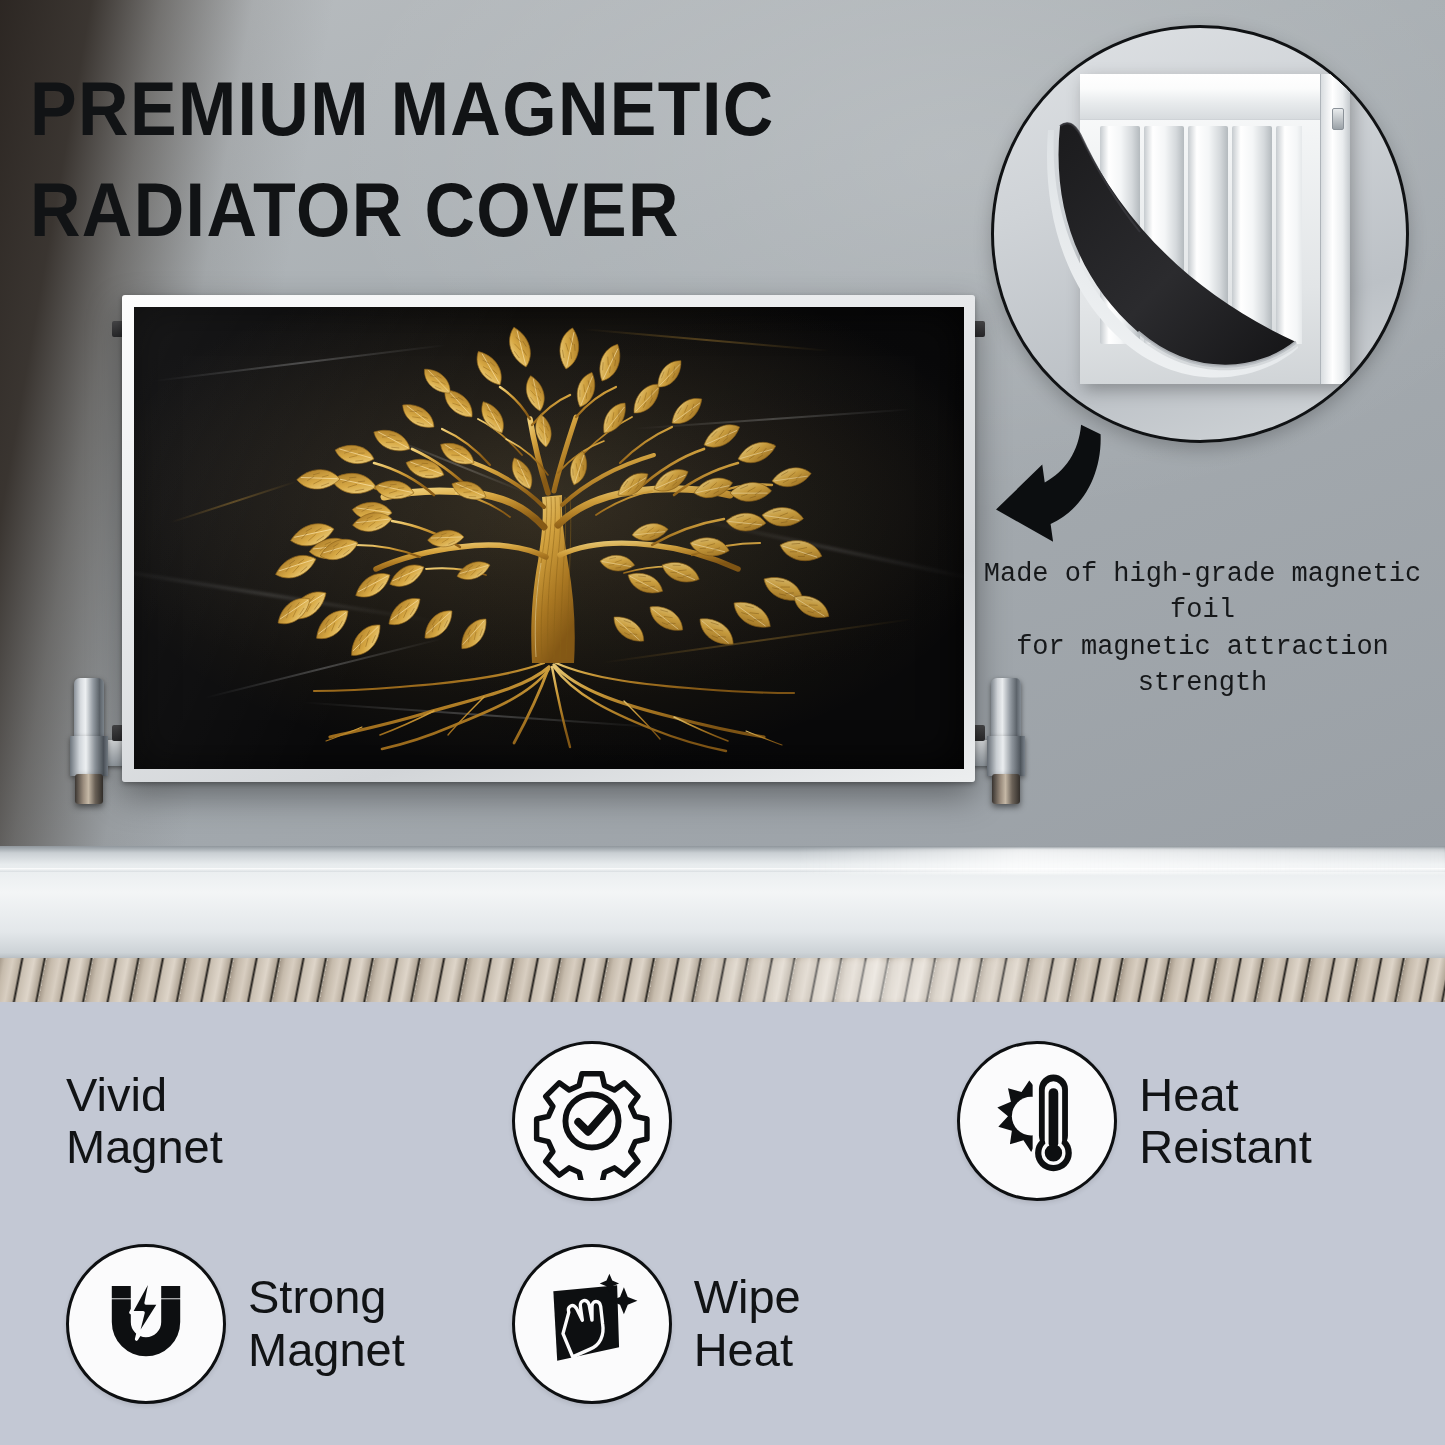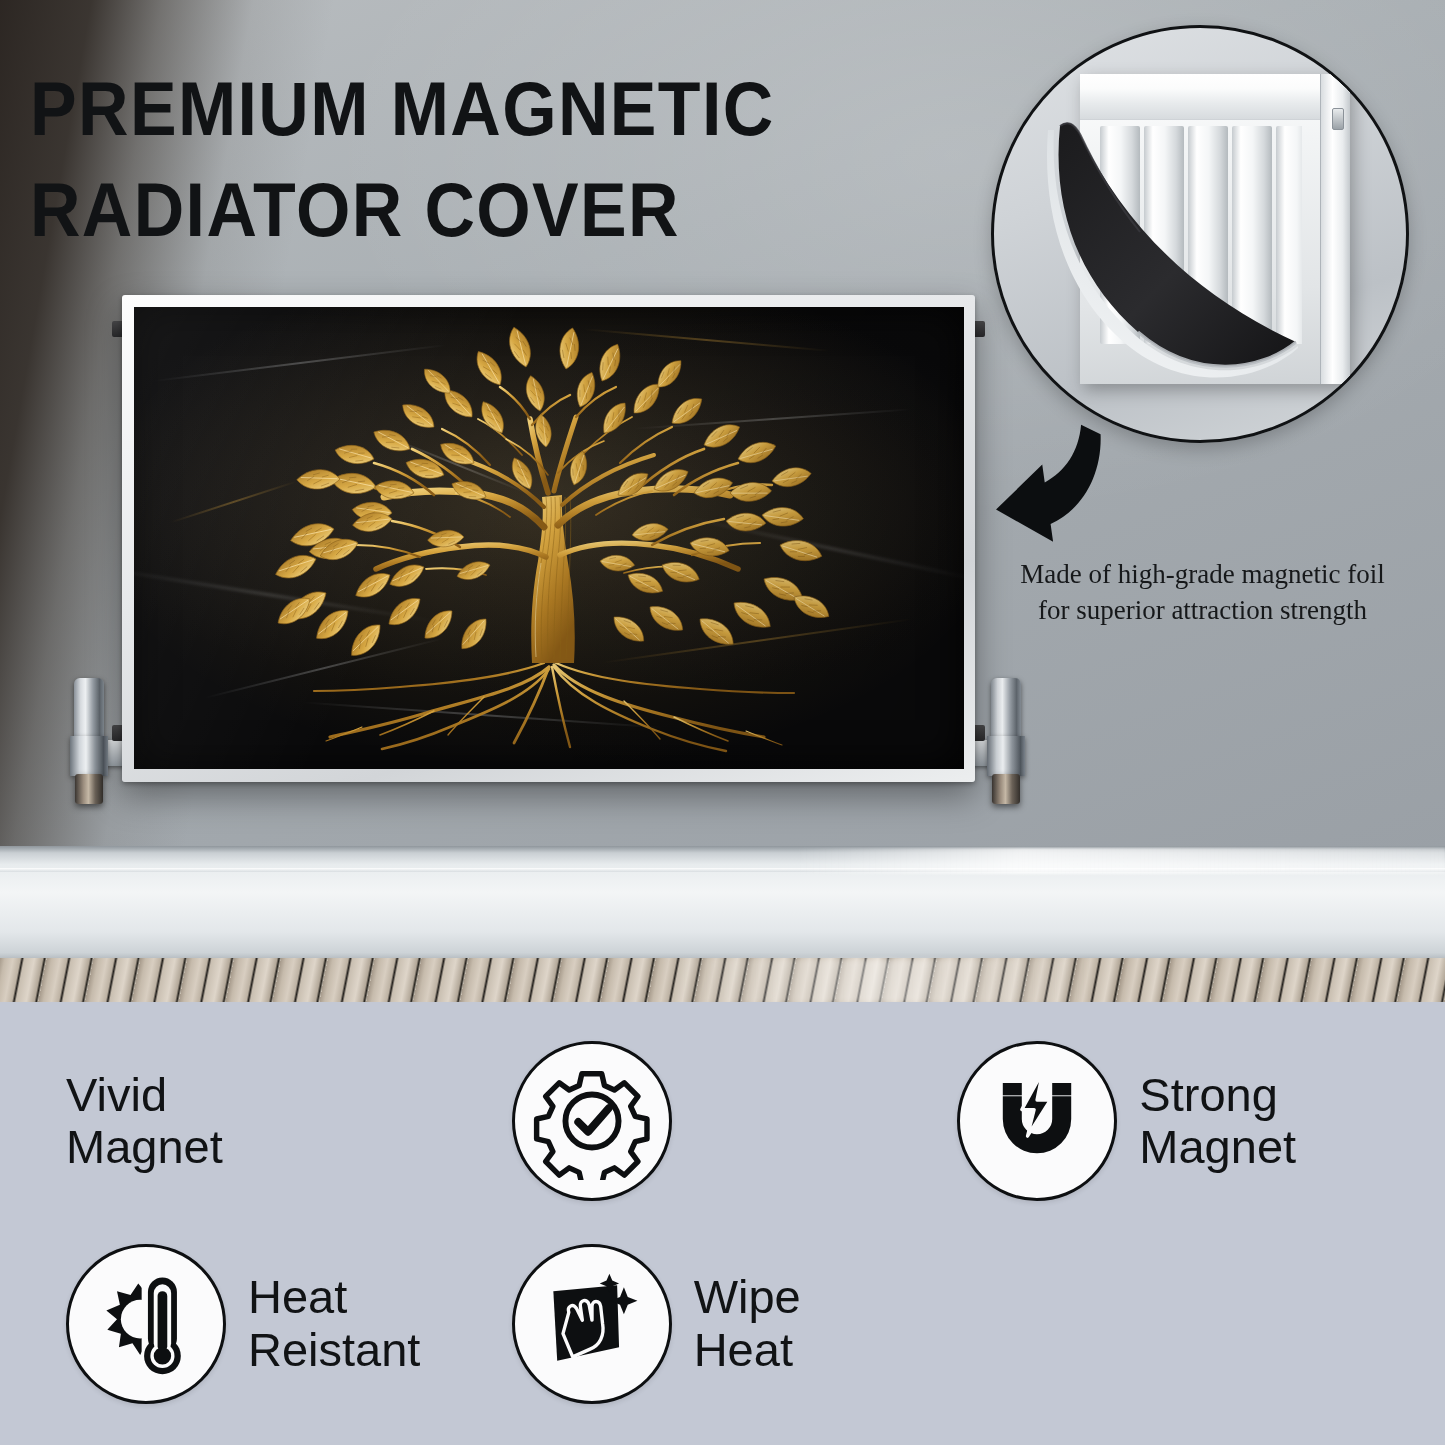--- a/index.html
+++ b/index.html
@@ -211,21 +211,21 @@
 
   
   #caption {
     position:absolute;
     left: 975px; top: 556px;
     width: 455px;
     text-align: center;
     font-size: 27px;
     line-height: 1.35;
     color: #16181a;
-    font-family: Liberation Serif, serif;
+    font-family: Liberation Mono, monospace;
   }
   #caption .ln { display:block; }
 
   
   #features {
     position:absolute;
     left:0; top: 1002px;
     width: 1445px; height: 443px;
     background: #c3c8d4;
     display: grid;
@@ -502,21 +502,21 @@
         <path d="M92,246 C150,296 216,284 250,256" fill="none" stroke="#b9bec2" stroke-width="3" opacity="0.9"></path>
       </svg>
     </div>
 
     <svg id="arrow" viewBox="0 0 130 120">
       <path d="M124,18 C120,58 96,90 62,100 L62,118 L10,78 L62,40 L62,58 C84,50 100,32 106,6 Z" fill="#0c0e10" transform="rotate(-8 65 60)"></path>
     </svg>
 
     <div id="caption">
       <span class="ln">Made of high-grade magnetic foil</span>
-      <span class="ln">for superior attraction strength</span>
+      <span class="ln">for magnetic attraction strength</span>
     </div>
   </div>
 
   <div id="features">
 
     <div class="feat">
       <div class="feat-label">
         <span>Vivid</span>
         <span class="l2">Magnet</span>
       </div>
@@ -525,35 +525,20 @@
 
     <div class="feat">
       <div class="feat-badge">
         <svg viewBox="0 0 120 120" width="118" height="118">
           <g fill="none" stroke="#0d0f11" stroke-width="6" stroke-linejoin="round">
             <path d="M49,8 h22 l3,13 11,5 11,-8 15,15 -8,11 5,11 13,3 v22 l-13,3 -5,11 8,11 -15,15 -11,-8 -11,5 -3,13 h-22 l-3,-13 -11,-5 -11,8 -15,-15 8,-11 -5,-11 -13,-3 v-22 l13,-3 5,-11 -8,-11 15,-15 11,8 11,-5 z" transform="translate(0,0) scale(0.92) translate(5,5)"></path>
             <circle cx="60" cy="60" r="27"></circle>
           </g>
           <path d="M46,61 L56,71 L77,47" fill="none" stroke="#0d0f11" stroke-width="8" stroke-linecap="round" stroke-linejoin="round"></path>
         </svg>
-      </div>
-    </div>
-
-    <div class="feat">
-      <div class="feat-badge">
-        <svg viewBox="0 0 120 120" width="114" height="114">
-          <path d="M24,34 v24 a36,36 0 0 0 72,0 v-24 h-20 v24 a16,16 0 0 1 -32,0 v-24 z" fill="#0d0f11"></path>
-          <rect x="24" y="20" width="20" height="13" fill="#0d0f11"></rect>
-          <rect x="76" y="20" width="20" height="13" fill="#0d0f11"></rect>
-          <path d="M66,8 L44,48 L57,48 L50,76 L74,38 L60,38 Z" fill="#0d0f11" stroke="#fbfbfc" stroke-width="3.5" stroke-linejoin="round"></path>
-        </svg>
-      </div>
-      <div class="feat-label">
-        <span>Strong</span>
-        <span class="l2">Magnet</span>
       </div>
     </div>
 
     <div class="feat">
       <div class="feat-badge">
         <svg viewBox="0 0 120 120" width="116" height="116">
           <path d="M52,18 L44,30 L30,26 L33,40 L19,46 L30,55 L20,66 L34,70 L32,84 L46,80 L54,92 L60,80 L60,28 Z" fill="#0d0f11"></path>
           <circle cx="54" cy="55" r="20" fill="#fbfbfc"></circle>
           <path d="M58,20 L58,100" stroke="#fbfbfc" stroke-width="5"></path>
           <g>
@@ -567,20 +552,35 @@
         </svg>
       </div>
       <div class="feat-label">
         <span>Heat</span>
         <span class="l2">Reistant</span>
       </div>
     </div>
 
     <div class="feat">
       <div class="feat-badge">
+        <svg viewBox="0 0 120 120" width="114" height="114">
+          <path d="M24,34 v24 a36,36 0 0 0 72,0 v-24 h-20 v24 a16,16 0 0 1 -32,0 v-24 z" fill="#0d0f11"></path>
+          <rect x="24" y="20" width="20" height="13" fill="#0d0f11"></rect>
+          <rect x="76" y="20" width="20" height="13" fill="#0d0f11"></rect>
+          <path d="M66,8 L44,48 L57,48 L50,76 L74,38 L60,38 Z" fill="#0d0f11" stroke="#fbfbfc" stroke-width="3.5" stroke-linejoin="round"></path>
+        </svg>
+      </div>
+      <div class="feat-label">
+        <span>Strong</span>
+        <span class="l2">Magnet</span>
+      </div>
+    </div>
+
+    <div class="feat">
+      <div class="feat-badge">
         <svg viewBox="0 0 120 120" width="116" height="116">
           <path d="M20,26 L86,20 L88,84 L24,98 Z" fill="#0d0f11"></path>
           <path d="M36,48 C34,42 40,38 44,44 L50,56 L48,42 C47,35 55,33 57,40 L60,56 L60,42 C60,35 68,35 69,42 L71,60 C73,72 68,82 58,86 L40,94 L30,70 Z" fill="#0d0f11" stroke="#fbfbfc" stroke-width="3.5" stroke-linejoin="round"></path>
           <path d="M93,22 L97,32 L107,36 L97,40 L93,50 L89,40 L79,36 L89,32 Z" fill="#0d0f11"></path>
           <path d="M78,8 L81,15 L88,18 L81,21 L78,28 L75,21 L68,18 L75,15 Z" fill="#0d0f11"></path>
         </svg>
       </div>
       <div class="feat-label">
         <span>Wipe</span>
         <span class="l2">Heat</span>

